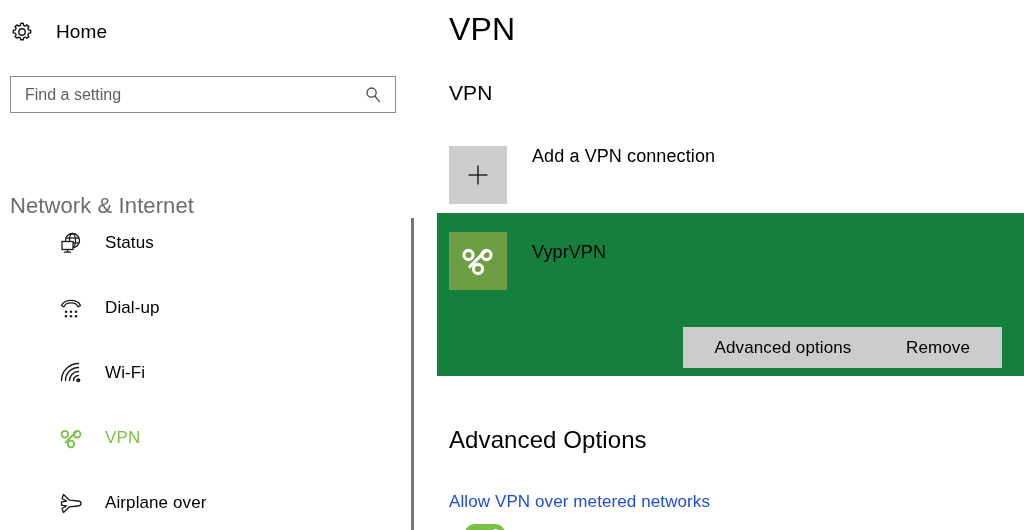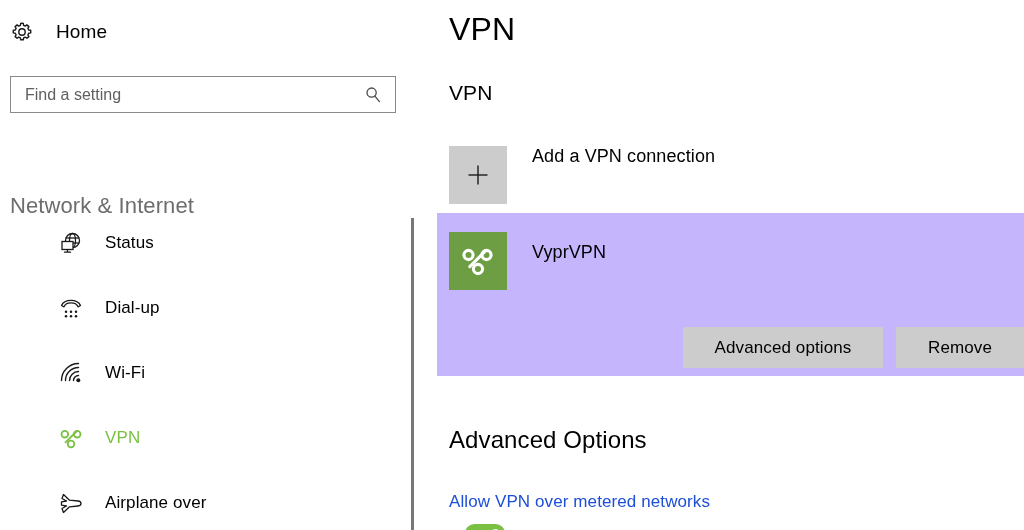--- a/index.html
+++ b/index.html
@@ -207,21 +207,21 @@
     letter-spacing: .1px;
   }
 
   
   .vpn-card {
     position: absolute;
     left: 7px;
     top: 213px;
     width: 587px;
     height: 163px;
-    background: #c4b5fd;
+    background: #15803d;
     box-sizing: border-box;
   }
   .vpn-card-head {
     position: absolute;
     left: 12px;
     top: 19px;
     display: flex;
     align-items: flex-start;
   }
   .vpn-tile {
@@ -264,21 +264,21 @@
     padding: 0 20px;
     font-family: inherit;
     font-size: 17px;
     color: #000;
     cursor: default;
     box-sizing: border-box;
     letter-spacing: .1px;
   }
   .vpn-btn.connect   { left: 113px; width: 120px; }
   .vpn-btn.advanced  { left: 246px; width: 200px; }
-  .vpn-btn.remove    { left: 459px; width: 128px; }
+  .vpn-btn.remove    { left: 437px; width: 128px; }
 
   
   .adv-heading {
     position: absolute;
     left: 19px;
     top: 425px;
     font-size: 24px;
     line-height: 30px;
     color: #000;
     letter-spacing: .1px;

